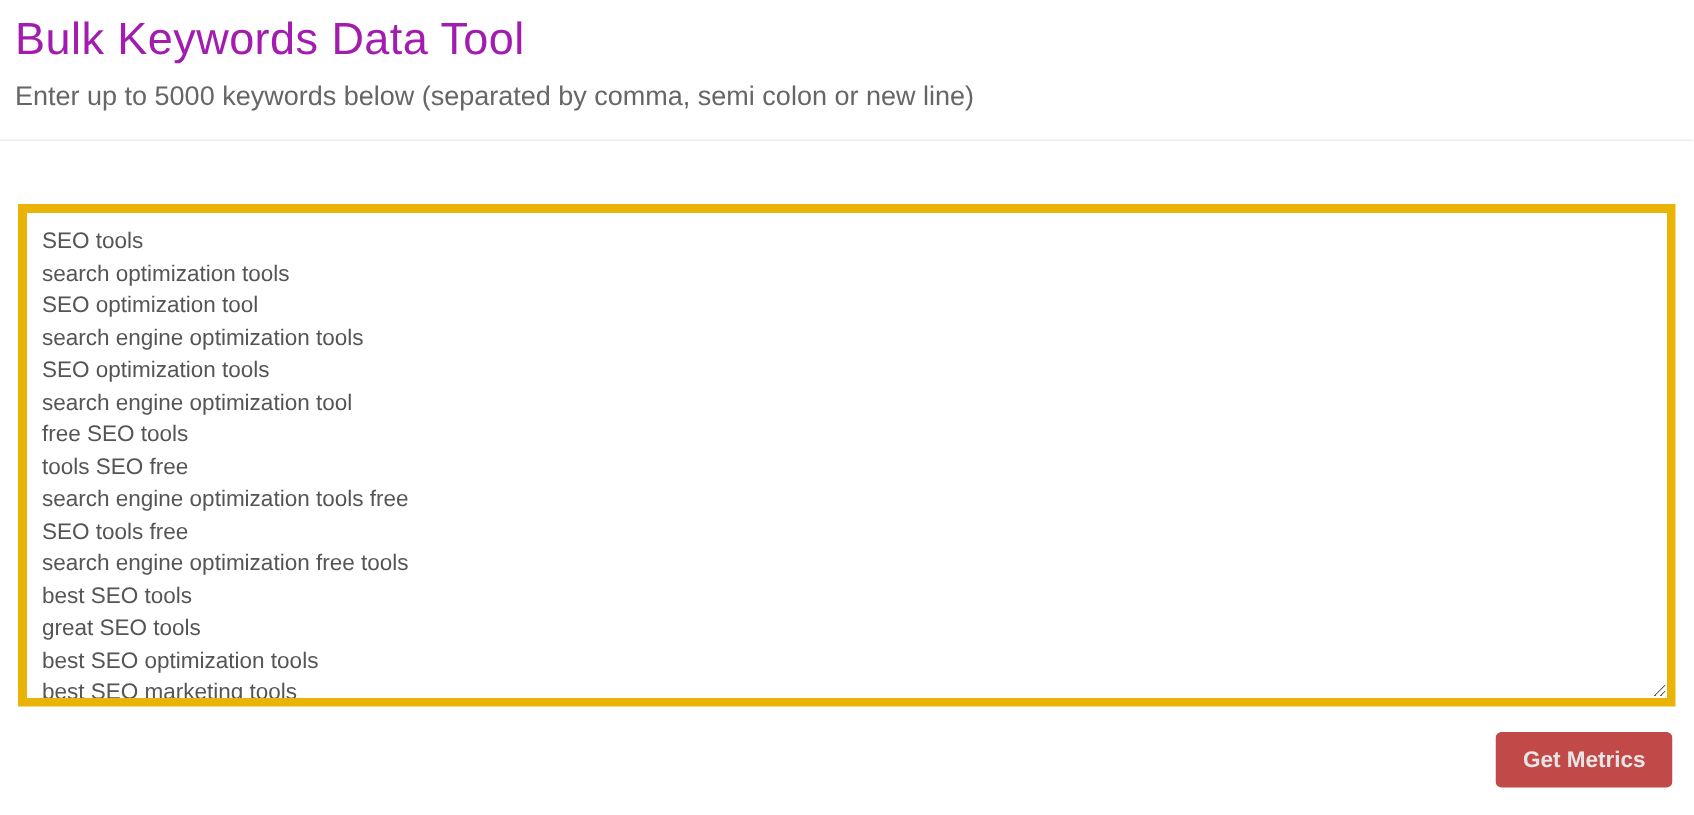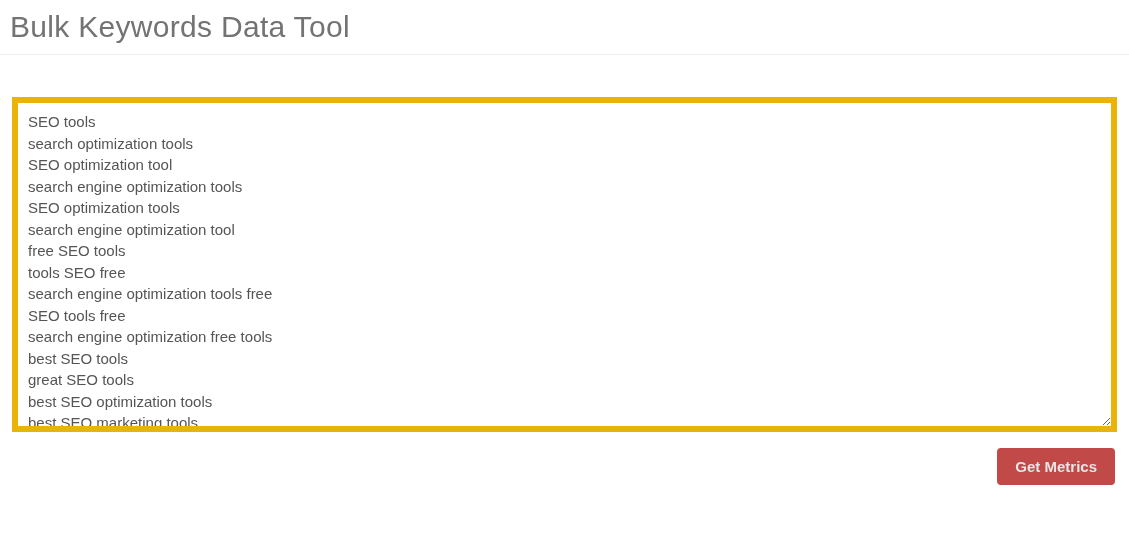--- a/index.html
+++ b/index.html
@@ -13,21 +13,21 @@
       width: 1129px;
       height: 543px;
       overflow: hidden;
     }
     .container {
       padding: 10px 10px 0 10px;
     }
     .page-title {
       font-size: 30px;
       font-weight: 400;
-      color: #737373;
+      color: #a21caf;
       margin-bottom: 10px;
       letter-spacing: 0.3px;
     }
     .page-subtitle {
       font-size: 18px;
       font-weight: 400;
       color: #666;
       margin-bottom: 18px;
     }
     .divider {
@@ -66,20 +66,21 @@
       border-radius: 4px;
       cursor: pointer;
       font-family: inherit;
     }
   </style>
 </head>
 <body>
 
 <div class="container">
   <h1 class="page-title">Bulk Keywords Data Tool</h1>
+  <p class="page-subtitle">Enter up to 5000 keywords below (separated by comma, semi colon or new line)</p>
   <hr class="divider">
   <div class="textarea-wrap">
     <textarea class="keywords" style="">SEO tools
 search optimization tools
 SEO optimization tool
 search engine optimization tools
 SEO optimization tools
 search engine optimization tool
 free SEO tools
 tools SEO free

